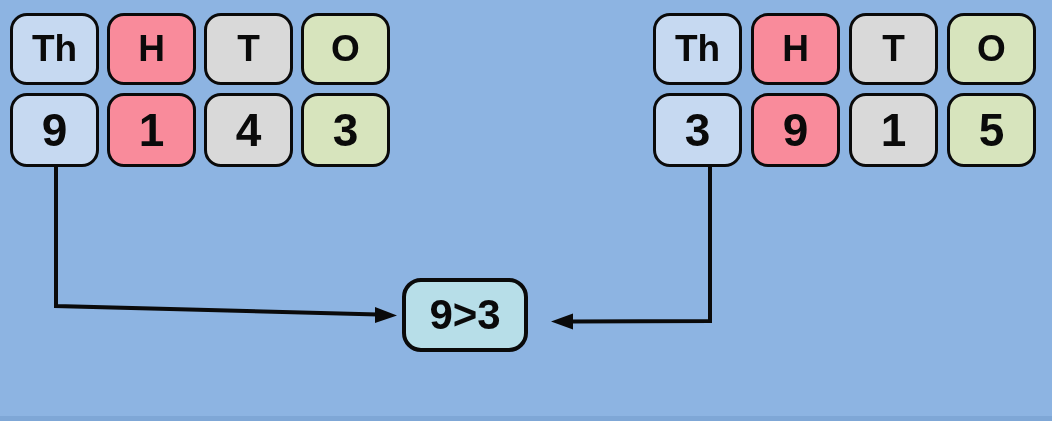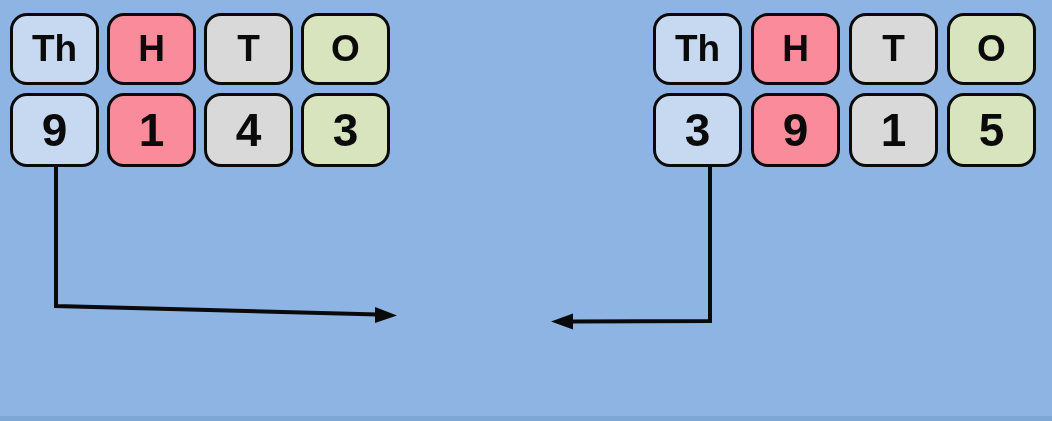--- a/index.html
+++ b/index.html
@@ -101,15 +101,16 @@
     <g stroke="#0a0a0a" stroke-width="4" fill="none">
       <polyline points="56,166 56,306 378,314.5"></polyline>
       <polygon points="397,315.5 375,307 375,323" fill="#0a0a0a" stroke="none"></polygon>
     </g>
     <g stroke="#0a0a0a" stroke-width="4" fill="none">
       <polyline points="710,166 710,321 570,321.5"></polyline>
       <polygon points="551,321.5 573,313.5 573,329.5" fill="#0a0a0a" stroke="none"></polygon>
     </g>
   </svg>
 
+  <div class="compare-box" style="background-color: rgb(183, 222, 232);">9&gt;3</div>
 
   <div class="bottom-strip"></div>
 </div>
 
 </body></html>

